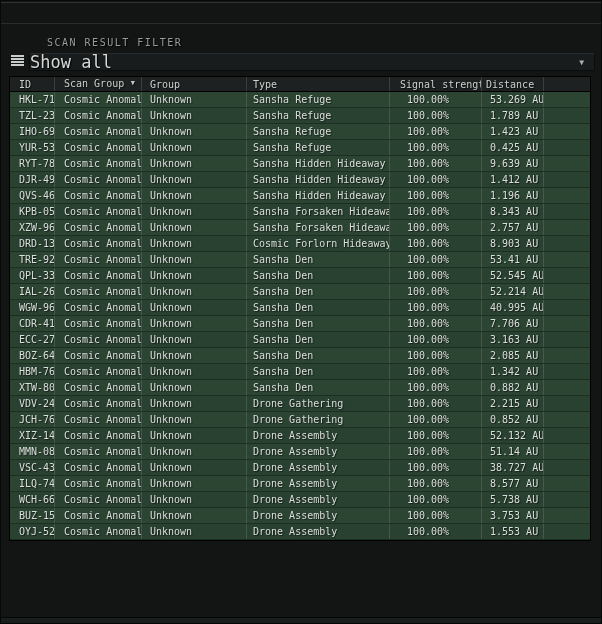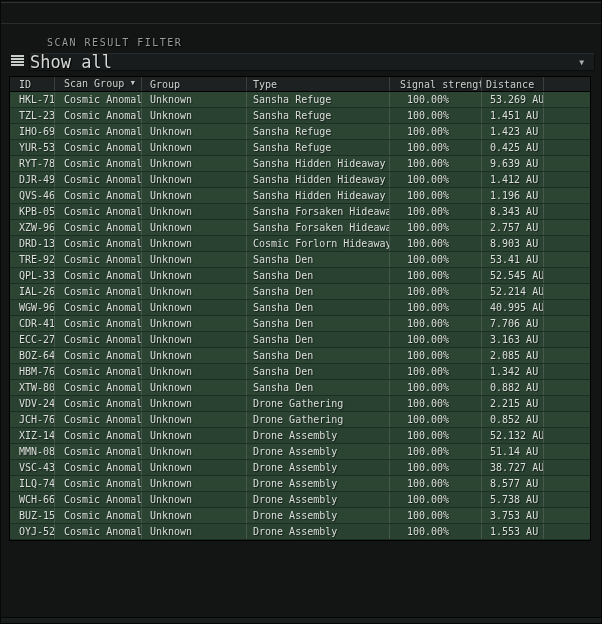--- a/index.html
+++ b/index.html
@@ -146,21 +146,21 @@
     <div class="cell c-distance">53.269 AU</div>
     <div class="cell"></div>
   </div>
 
   <div class="trow">
     <div class="cell c-id">TZL-235</div>
     <div class="cell" style="padding-left:9px;">Cosmic Anomaly</div>
     <div class="cell c-group">Unknown</div>
     <div class="cell c-type">Sansha Refuge</div>
     <div class="cell c-signal">100.00%</div>
-    <div class="cell c-distance">1.451 AU</div>
+    <div class="cell c-distance">1.789 AU</div>
     <div class="cell"></div>
   </div>
 
   <div class="trow">
     <div class="cell c-id">IHO-694</div>
     <div class="cell" style="padding-left:9px;">Cosmic Anomaly</div>
     <div class="cell c-group">Unknown</div>
     <div class="cell c-type">Sansha Refuge</div>
     <div class="cell c-signal">100.00%</div>
     <div class="cell c-distance">1.423 AU</div>

